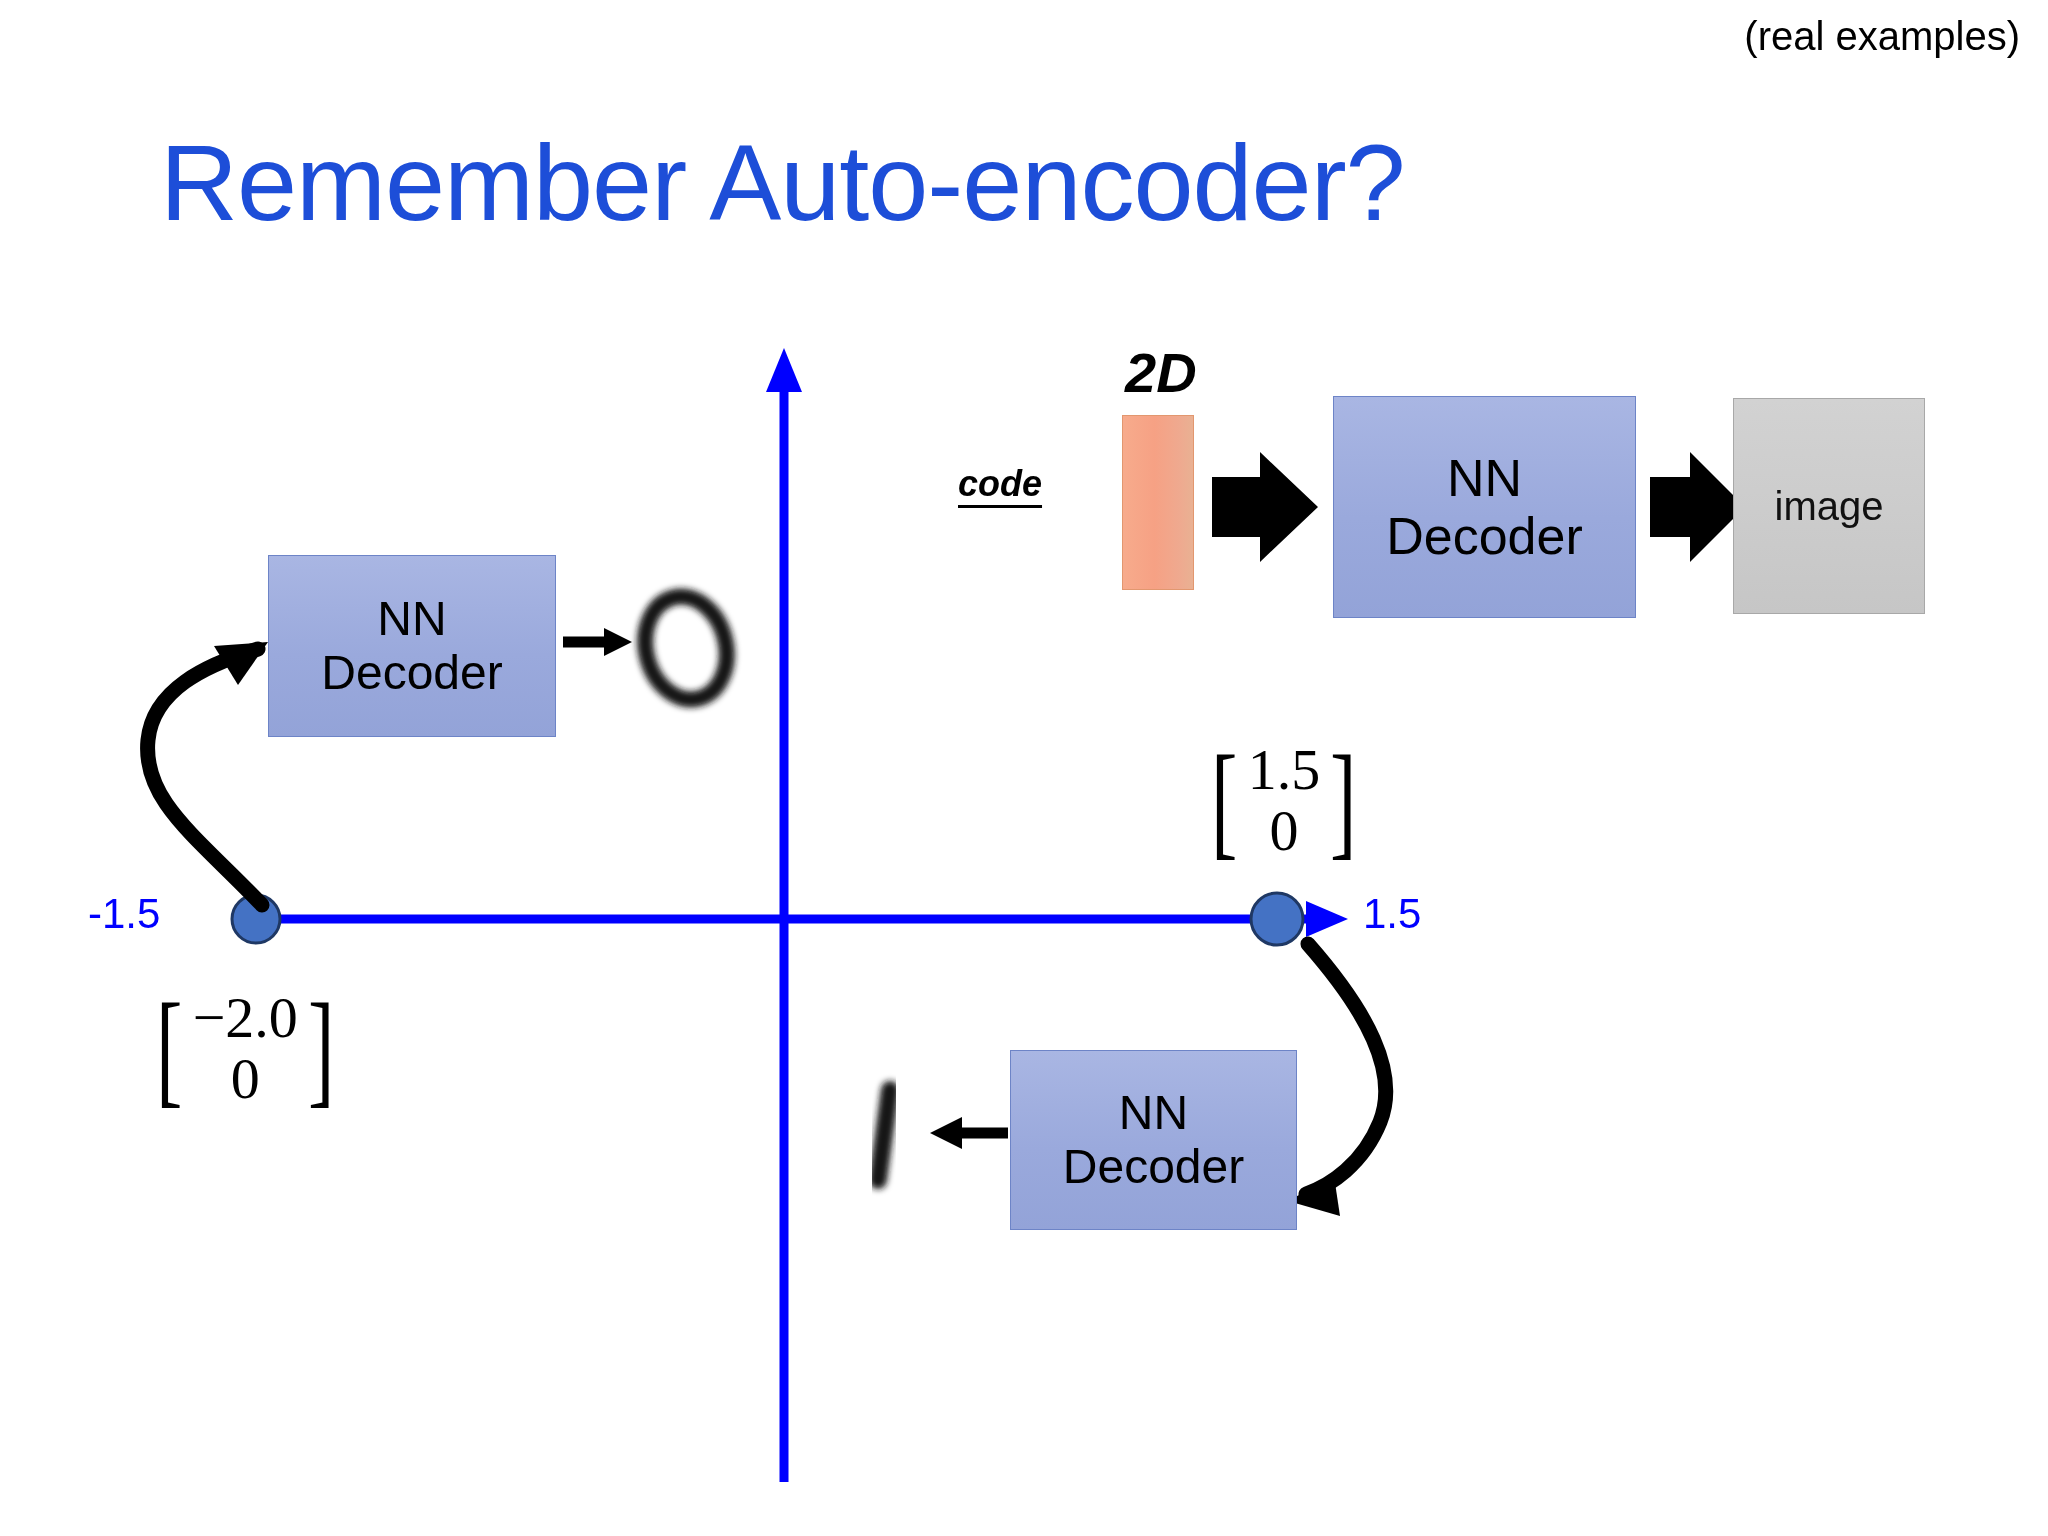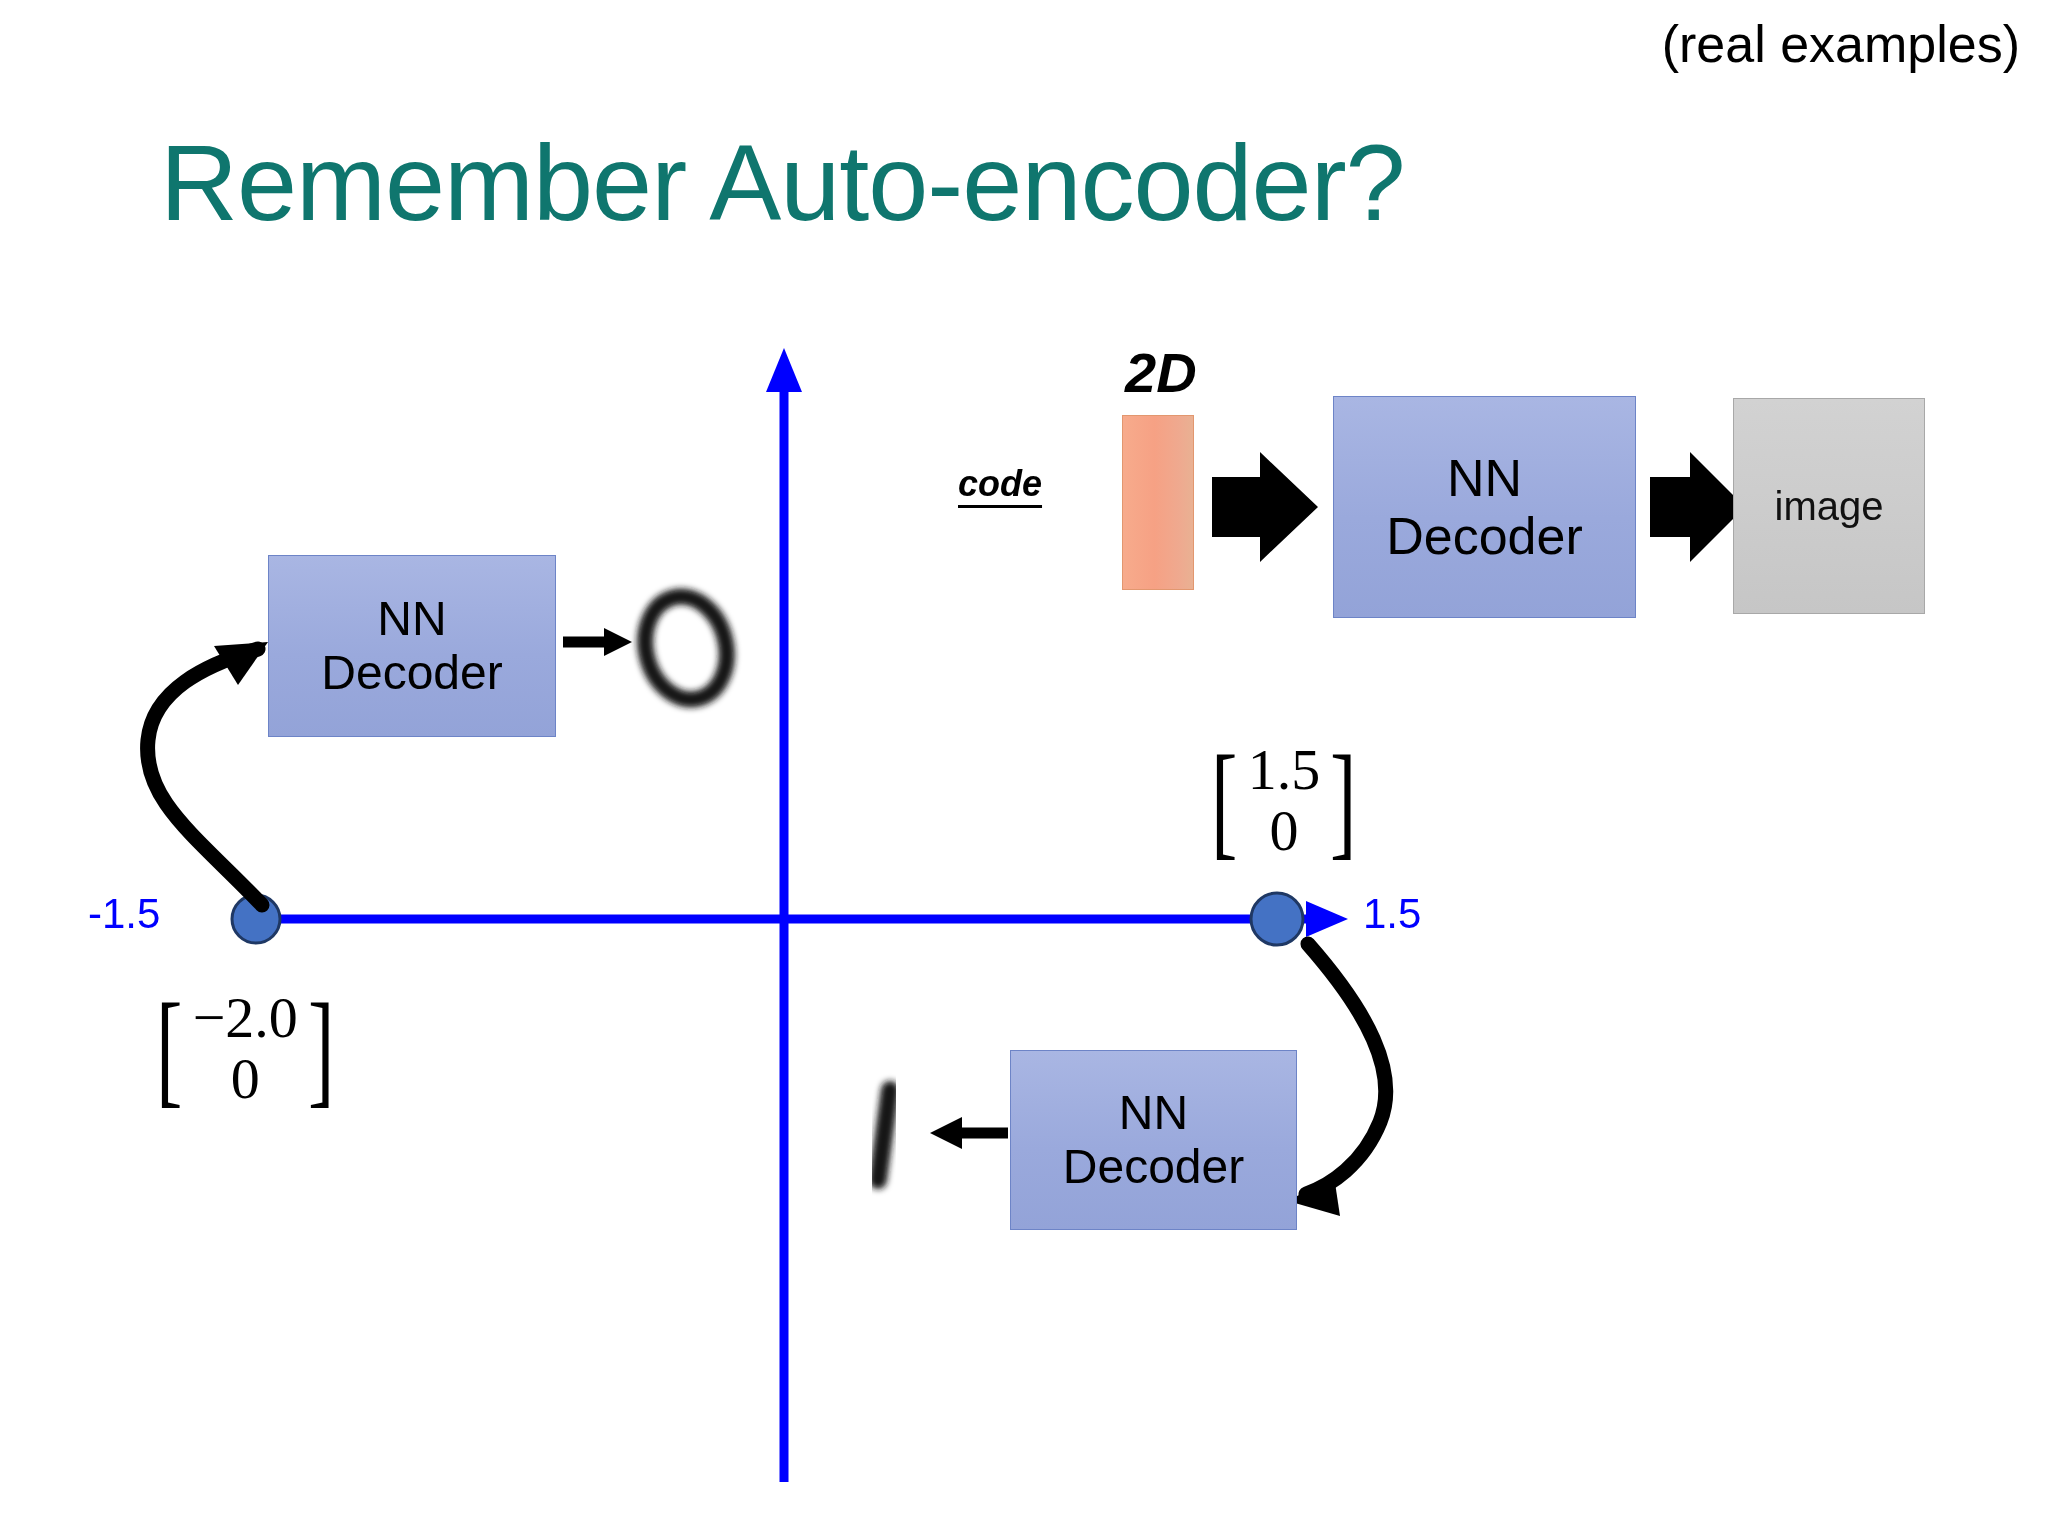--- a/index.html
+++ b/index.html
@@ -6,29 +6,29 @@
   body{
     width:2048px;height:1536px;position:relative;overflow:hidden;
     font-family:"Liberation Sans", sans-serif;
     -webkit-font-smoothing:antialiased;
   }
   .abs{position:absolute;}
 
   
   #corner-note{
     right:28px; top:14px;
-    font-size:52px; color:#000;
+    font-size:40px; color:#000;
     font-family:"Liberation Sans", sans-serif;
     white-space:nowrap;
   }
 
   
   #slide-title{
     left:160px; top:120px;
-    font-size:108px; color:#0f766e;
+    font-size:108px; color:#1d4ed8;
     font-family:"Liberation Sans", sans-serif;
     font-weight:400; letter-spacing:-1px;
     white-space:nowrap;
   }
 
   
   #axes-layer{ left:0; top:0; width:2048px; height:1536px; }
 
   
   .nn-box{

